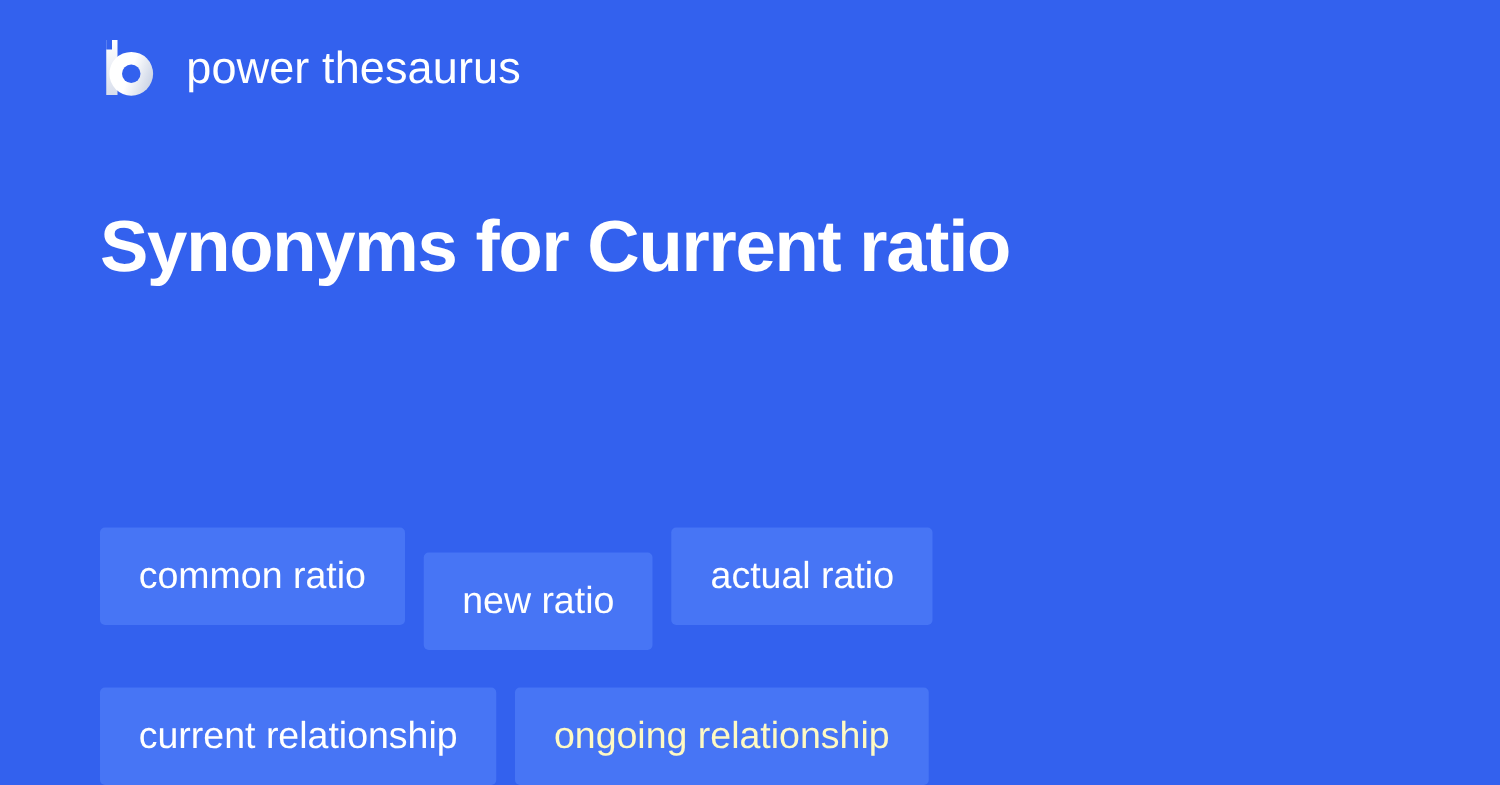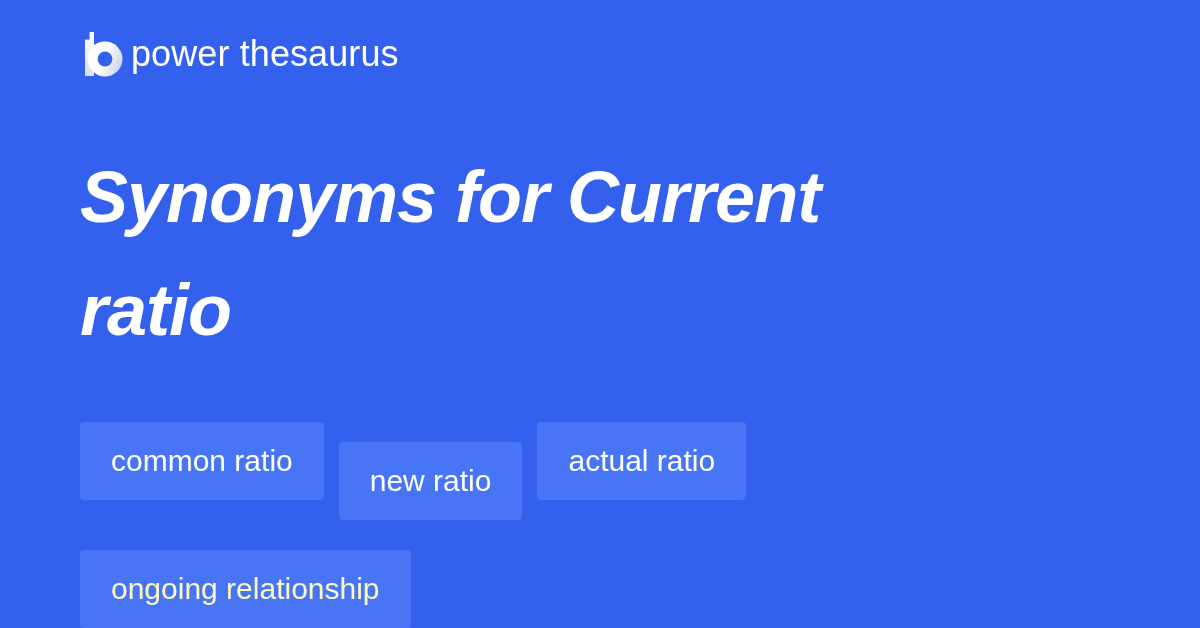--- a/index.html
+++ b/index.html
@@ -18,21 +18,21 @@
     position: relative;
   }
 
   
   .brand {
     position: absolute;
     left: 80px;
     top: 30px;
     display: flex;
     align-items: center;
-    gap: 3px;
+    gap: 21px;
   }
 
   .brand-mark {
     width: 48px;
     height: 48px;
     display: block;
     flex: none;
   }
 
   .brand-name {
@@ -43,26 +43,25 @@
     line-height: 1;
     white-space: nowrap;
   }
 
   
   .headline {
     position: absolute;
     left: 80px;
     top: 141px;
     width: 900px;
-    font-size: 72px;
+    font-size: 58px;
     font-weight: 700;
     line-height: 113px;
     color: #FFFFFF;
     letter-spacing: -1px;
-    font-style: italic;
   }
 
   
   .chips {
     position: absolute;
     left: 80px;
     top: 422px;
     width: 1040px;
     display: flex;
     flex-wrap: wrap;
@@ -122,14 +121,15 @@
   <span class="brand-name">power thesaurus</span>
 </div>
 
 <h1 class="headline">Synonyms for Current ratio</h1>
 
 <div class="chips">
   <div class="chip" style="background: rgb(71, 117, 245); color: rgb(255, 255, 255);">common ratio</div>
   <div class="chip" style="background: rgb(71, 117, 245); color: rgb(255, 255, 255); margin-top: 20px;">new ratio</div>
   <div class="chip" style="background: rgb(71, 117, 245); color: rgb(255, 255, 255);">actual ratio</div>
   <div class="chip-break"></div>
+  <div class="chip" style="background: rgb(71, 117, 245); color: rgb(255, 255, 255);">current relationship</div>
   <div class="chip" style="background: rgb(71, 117, 245); color: #fef9c3;">ongoing relationship</div>
 </div>
 
 </body></html>

